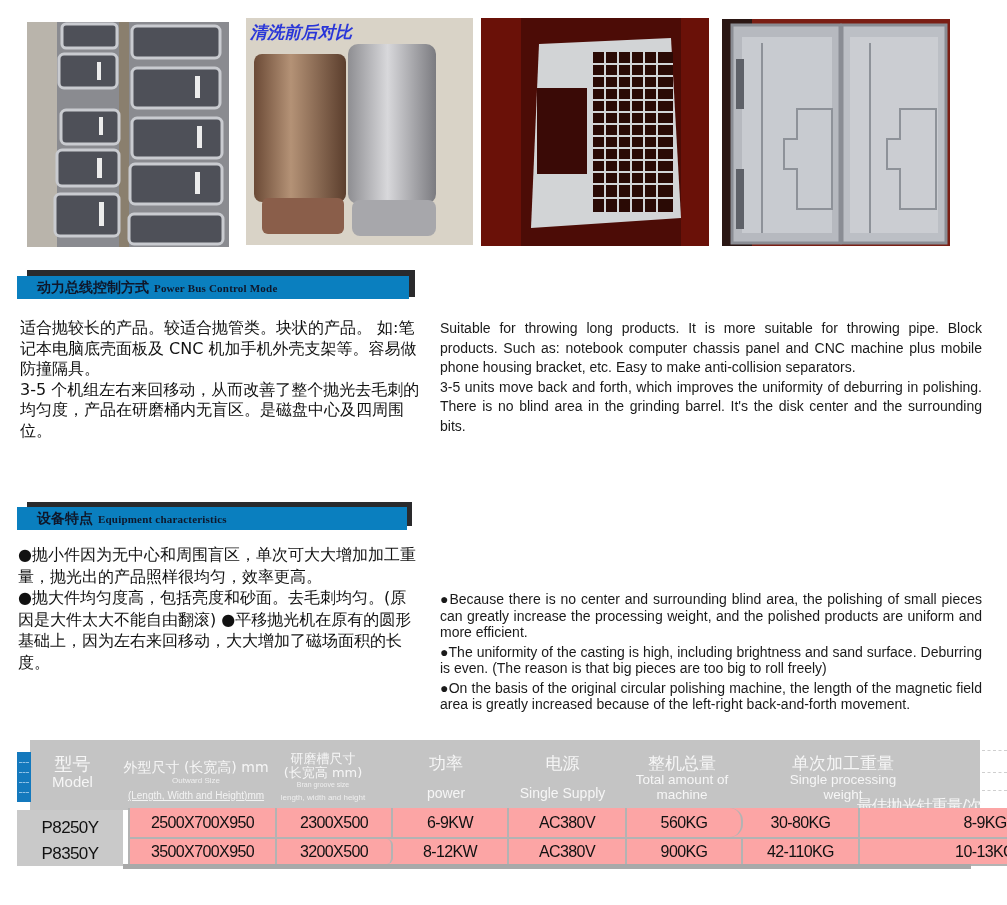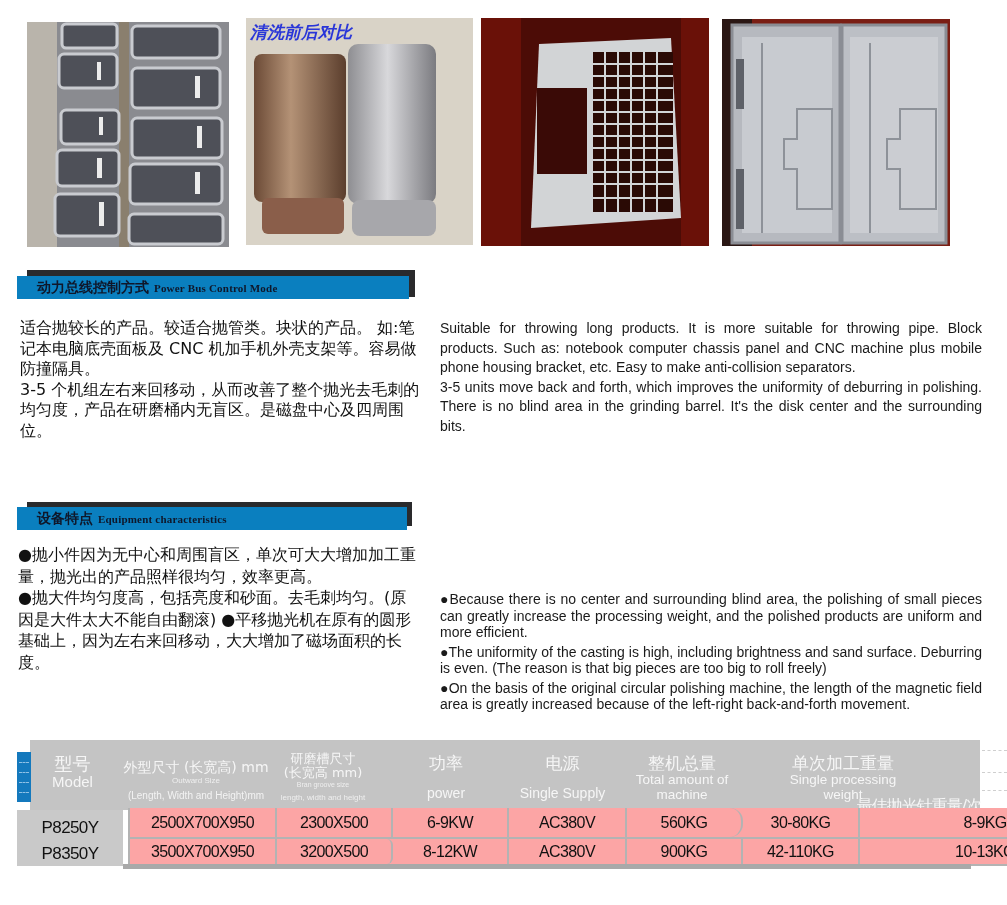--- a/index.html
+++ b/index.html
@@ -207,21 +207,21 @@
   <div class="dash-right" style="left:982px;top:34px;width:25px;"></div>
   <div class="dash-right" style="left:982px;top:52px;width:25px;"></div>
 
   <div class="hcell" style="left:30px;top:16px;width:85px;">
     <div class="zh" style="font-size:18px;line-height:20px;">型号</div>
     <div class="en" style="font-size:15px;">Model</div>
   </div>
   <div class="hcell" style="left:122px;top:20px;width:148px;">
     <div class="zh" style="font-size:14px;">外型尺寸 (长宽高) mm</div>
     <div class="tiny">Outward Size</div>
-    <div class="small" style="margin-top:4px;">(Length, Width and Height)mm</div>
+    <div class="small" style="margin-top:4px;text-decoration:underline;">(Length, Width and Height)mm</div>
   </div>
   <div class="hcell" style="left:386px;top:16px;width:120px;">
     <div class="zh" style="font-size:17px;">功率</div>
     <div class="en" style="margin-top:14px;">power</div>
   </div>
   <div class="hcell" style="left:268px;top:14px;width:110px;">
     <div class="zh" style="font-size:13px;line-height:14px;">研磨槽尺寸</div>
     <div class="zh" style="font-size:13px;line-height:14px;">(长宽高 mm)</div>
     <div class="tiny" style="font-size:7px;line-height:9px;">Bran groove size</div>
     <div class="tiny" style="margin-top:4px;">length, width and height</div>

